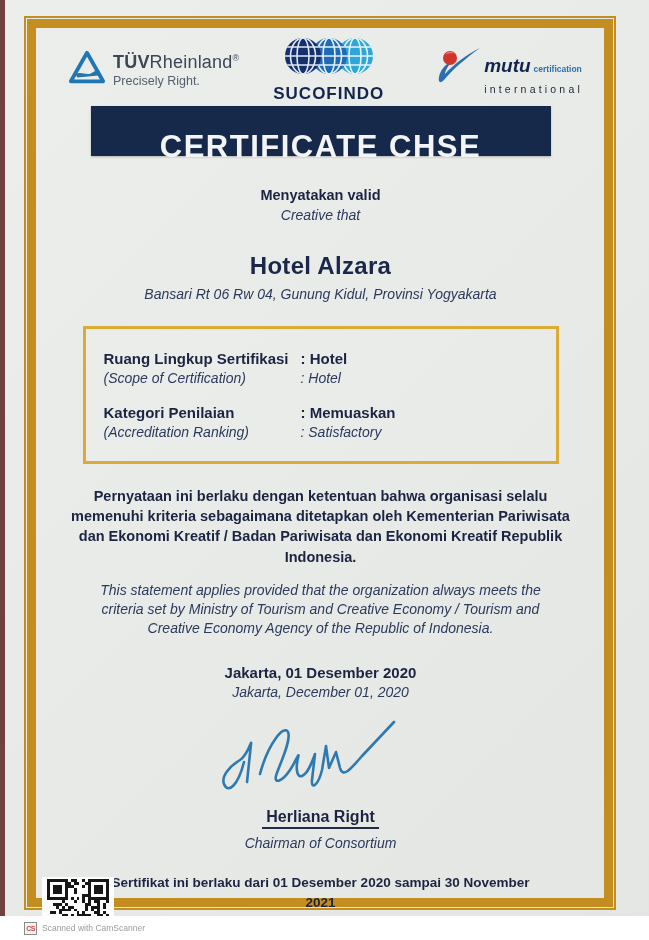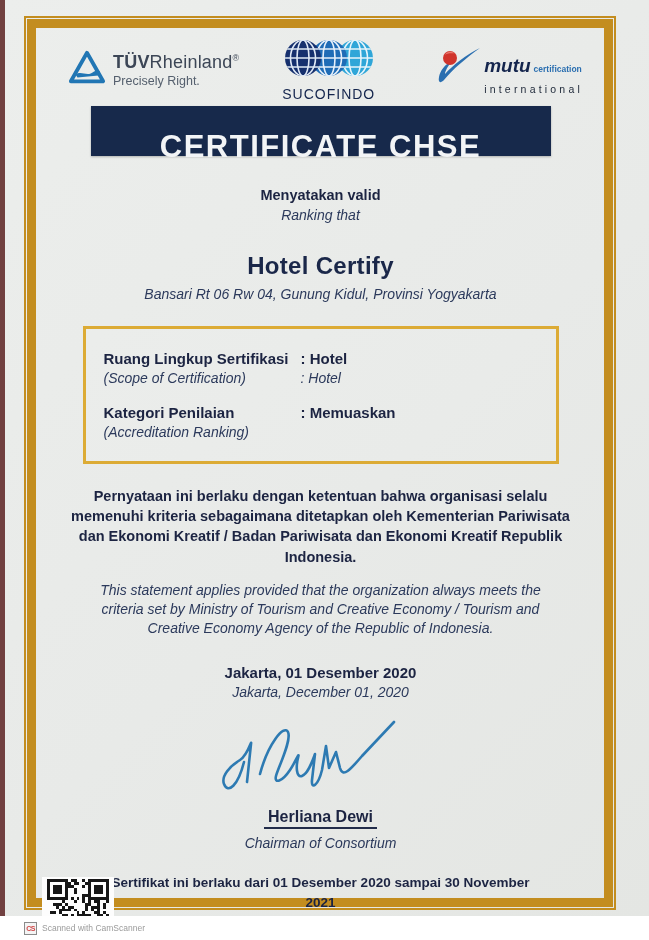--- a/index.html
+++ b/index.html
@@ -37,21 +37,21 @@
     width:100%; margin-top:12px; height:56px;
     display:flex; align-items:center; justify-content:space-between;
     padding:0 18px 0 28px;
   }
   .tuv { display:flex; align-items:center; gap:7px; }
   .tuv-text .brand { font-size:18px; color:#3c4656; letter-spacing:.2px; }
   .tuv-text .brand b { color:#3c4656; }
   .tuv-text .reg { font-size:9px; vertical-align:super; color:#3c4656; }
   .tuv-text .tagline { font-size:12.5px; color:#55606e; margin-top:1px; }
   .suco { display:flex; flex-direction:column; align-items:center; margin-left:-18px; }
-  .suco .wordmark { font-size:14px; font-weight:normal; color:#14254d; letter-spacing:1px; margin-top:1px; }
+  .suco .wordmark { font-size:17px; font-weight:bold; color:#14254d; letter-spacing:1px; margin-top:1px; }
   .mutu { display:flex; align-items:flex-end; gap:2px; }
   .mutu-text { display:flex; flex-direction:column; line-height:1; }
   .mutu-row1 { display:flex; align-items:baseline; gap:3px; }
   .mutu-row1 .wordmark { font-size:19px; font-weight:bold; font-style:italic; color:#14254d; }
   .mutu-row1 .suffix { font-size:8.5px; font-weight:bold; color:#2b6fb0; }
   .mutu-text .subline { font-size:10.5px; color:#222c3c; letter-spacing:3.2px; margin-top:9px; }
   
   .banner {
     width:460px; height:50px; margin-top:8px;
     background:#17294b;
@@ -214,44 +214,45 @@
         </span>
       </div>
     </div>
 
     <div class="banner">
       <span>CERTIFICATE CHSE</span>
     </div>
 
     <div class="intro">
       <div class="t-bold">Menyatakan valid</div>
-      <div class="t-ital">Ranking that</div>
-    </div>
-
-    <div class="hotel-name">Hotel Certify</div>
+      <div class="t-ital">Creative that</div>
+    </div>
+
+    <div class="hotel-name">Hotel Alzara</div>
     <div class="hotel-addr">Bansari Rt 06 Rw 04, Gunung Kidul, Provinsi Yogyakarta</div>
 
     <div class="scope-box">
       <div class="scope-row">
         <div class="scope-labels">
           <span class="t-bold">Ruang Lingkup Sertifikasi</span>
           <span class="t-ital">(Scope of Certification)</span>
         </div>
         <div class="scope-values">
           <span class="t-bold">: Hotel</span>
           <span class="t-ital">: Hotel</span>
         </div>
       </div>
       <div class="scope-row">
         <div class="scope-labels">
           <span class="t-bold">Kategori Penilaian</span>
           <span class="t-ital">(Accreditation Ranking)</span>
         </div>
         <div class="scope-values">
           <span class="t-bold">: Memuaskan</span>
+          <span class="t-ital">: Satisfactory</span>
         </div>
       </div>
     </div>
 
     <div class="stmt-id">Pernyataan ini berlaku dengan ketentuan bahwa organisasi selalu memenuhi kriteria sebagaimana ditetapkan oleh Kementerian Pariwisata dan Ekonomi Kreatif / Badan Pariwisata dan Ekonomi Kreatif Republik Indonesia.</div>
     <div class="stmt-en">This statement applies provided that the organization always meets the criteria set by Ministry of Tourism and Creative Economy / Tourism and Creative Economy Agency of the Republic of Indonesia.</div>
 
     <div class="rule rule-1"></div>
 
     <div class="issue">
@@ -262,21 +263,21 @@
     <div class="signature">
       <svg width="210" height="96" viewBox="0 0 210 96">
         <path d="M28 52 C22 76, 12 84, 8 74 C5 66, 14 56, 24 50 C32 45, 36 28, 35 34 L31 72
                  M44 64 C52 34, 68 14, 72 22 C76 30, 62 58, 60 66 C58 74, 66 72, 74 60
                  C80 51, 84 40, 82 48 C80 56, 80 68, 86 66 C92 64, 96 52, 99 44 L96 70
                  C95 80, 102 76, 106 60 L110 36 L113 58 L120 42 L124 58
                  C127 68, 134 60, 146 46 L178 12" fill="none" stroke="#2d7ab2" stroke-width="2.6" stroke-linecap="round" stroke-linejoin="round"></path>
       </svg>
     </div>
 
-    <div class="sig-name">Herliana Dewi</div>
+    <div class="sig-name">Herliana Right</div>
     <div class="sig-title">
       <div>Chairman of Consortium</div>
     </div>
 
     <div class="rule rule-2"></div>
 
     <div class="bottom">
       <div class="qr">
         <svg id="qr-svg" viewBox="0 0 84 84" shape-rendering="crispEdges">
             <rect x="0" y="0" width="4" height="4" fill="#161616"></rect>

